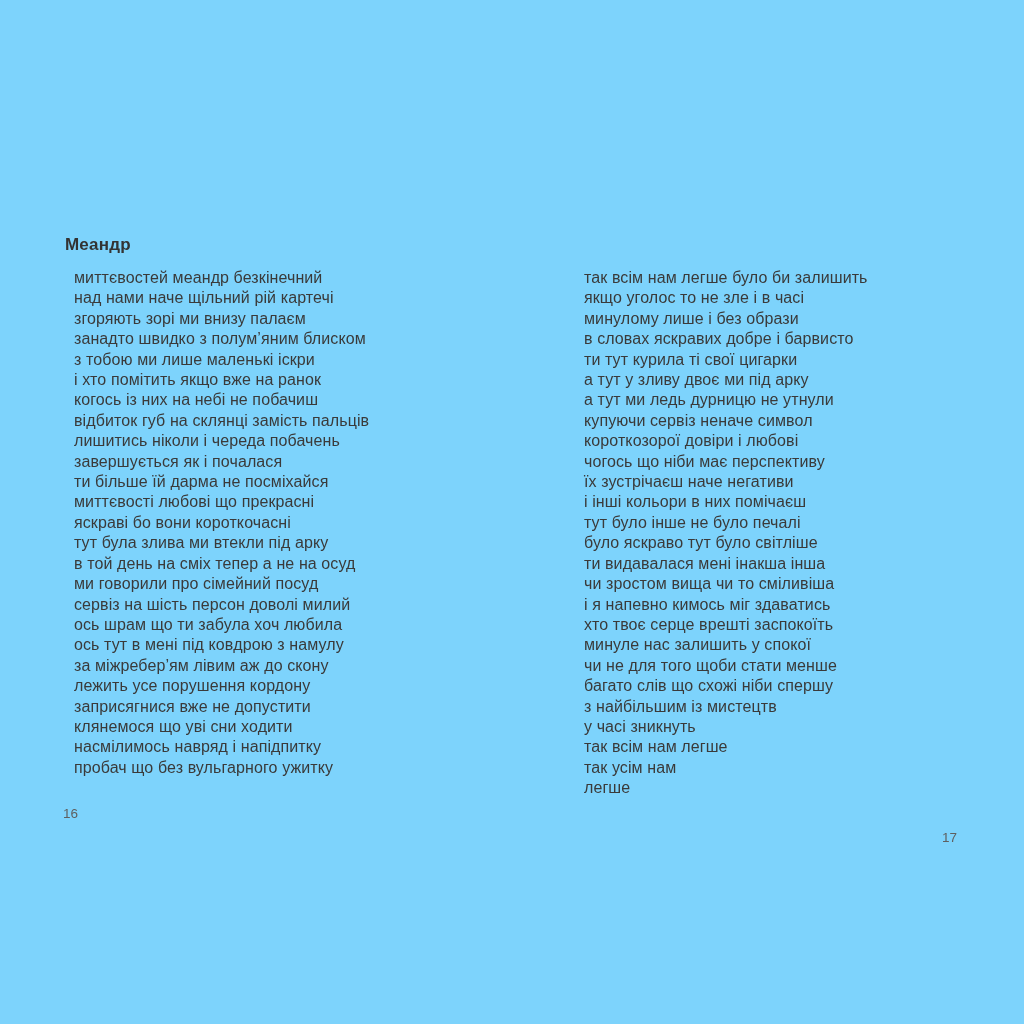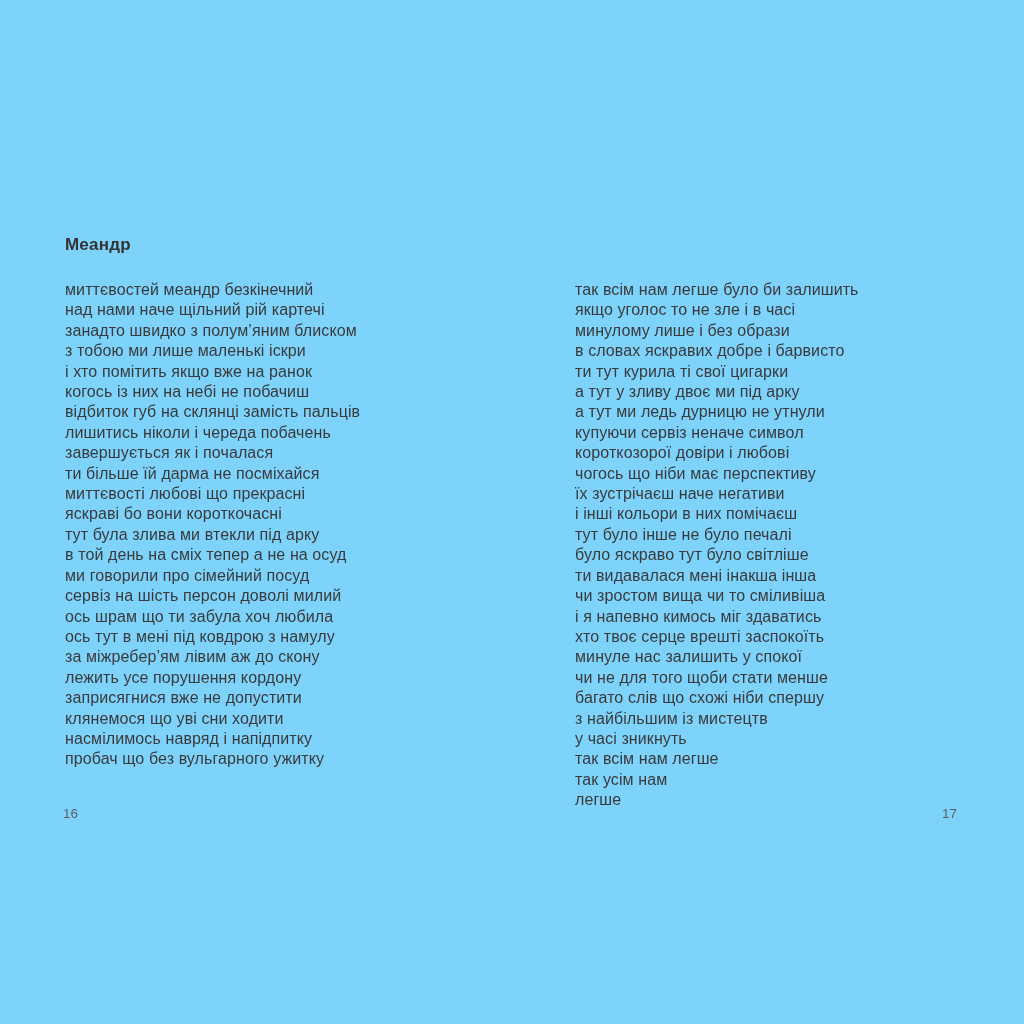--- a/index.html
+++ b/index.html
@@ -19,50 +19,52 @@
     position: absolute;
     left: 65px;
     top: 224px;
     font-size: 17px;
     font-weight: 700;
     color: #333333;
     letter-spacing: 0.2px;
   }
   .poem-col {
     position: absolute;
-    top: 280px;
+    top: 268px;
+    margin-left: 9px;
   }
   .poem-col.left  { left: 65px; }
   .poem-col.right { left: 575px; }
   .poem-line {
     font-size: 16px;
     line-height: 20.4px;
     color: #3a3a3a;
     white-space: nowrap;
     letter-spacing: 0.1px;
   }
   .page-number {
     position: absolute;
     top: 806px;
     font-size: 13.5px;
     color: #5f5f5f;
   }
   .page-number.left  { left: 63px; }
-  .page-number.right { left: 942px; }
+  .page-number.right { left: 942px; margin-top: 24px; }
 </style>
 </head>
 <body>
 
 <div class="spread">
 
   <h1 class="poem-title">Меандр</h1>
 
   <div class="poem-col left">
       <div class="poem-line">миттєвостей меандр безкінечний</div>
       <div class="poem-line">над нами наче щільний рій картечі</div>
+      <div class="poem-line">згоряють зорі ми внизу палаєм</div>
       <div class="poem-line">занадто швидко з полум’яним блиском</div>
       <div class="poem-line">з тобою ми лише маленькі іскри</div>
       <div class="poem-line">і хто помітить якщо вже на ранок</div>
       <div class="poem-line">когось із них на небі не побачиш</div>
       <div class="poem-line">відбиток губ на склянці замість пальців</div>
       <div class="poem-line">лишитись ніколи і череда побачень</div>
       <div class="poem-line">завершується як і почалася</div>
       <div class="poem-line">ти більше їй дарма не посміхайся</div>
       <div class="poem-line">миттєвості любові що прекрасні</div>
       <div class="poem-line">яскраві бо вони короткочасні</div>

